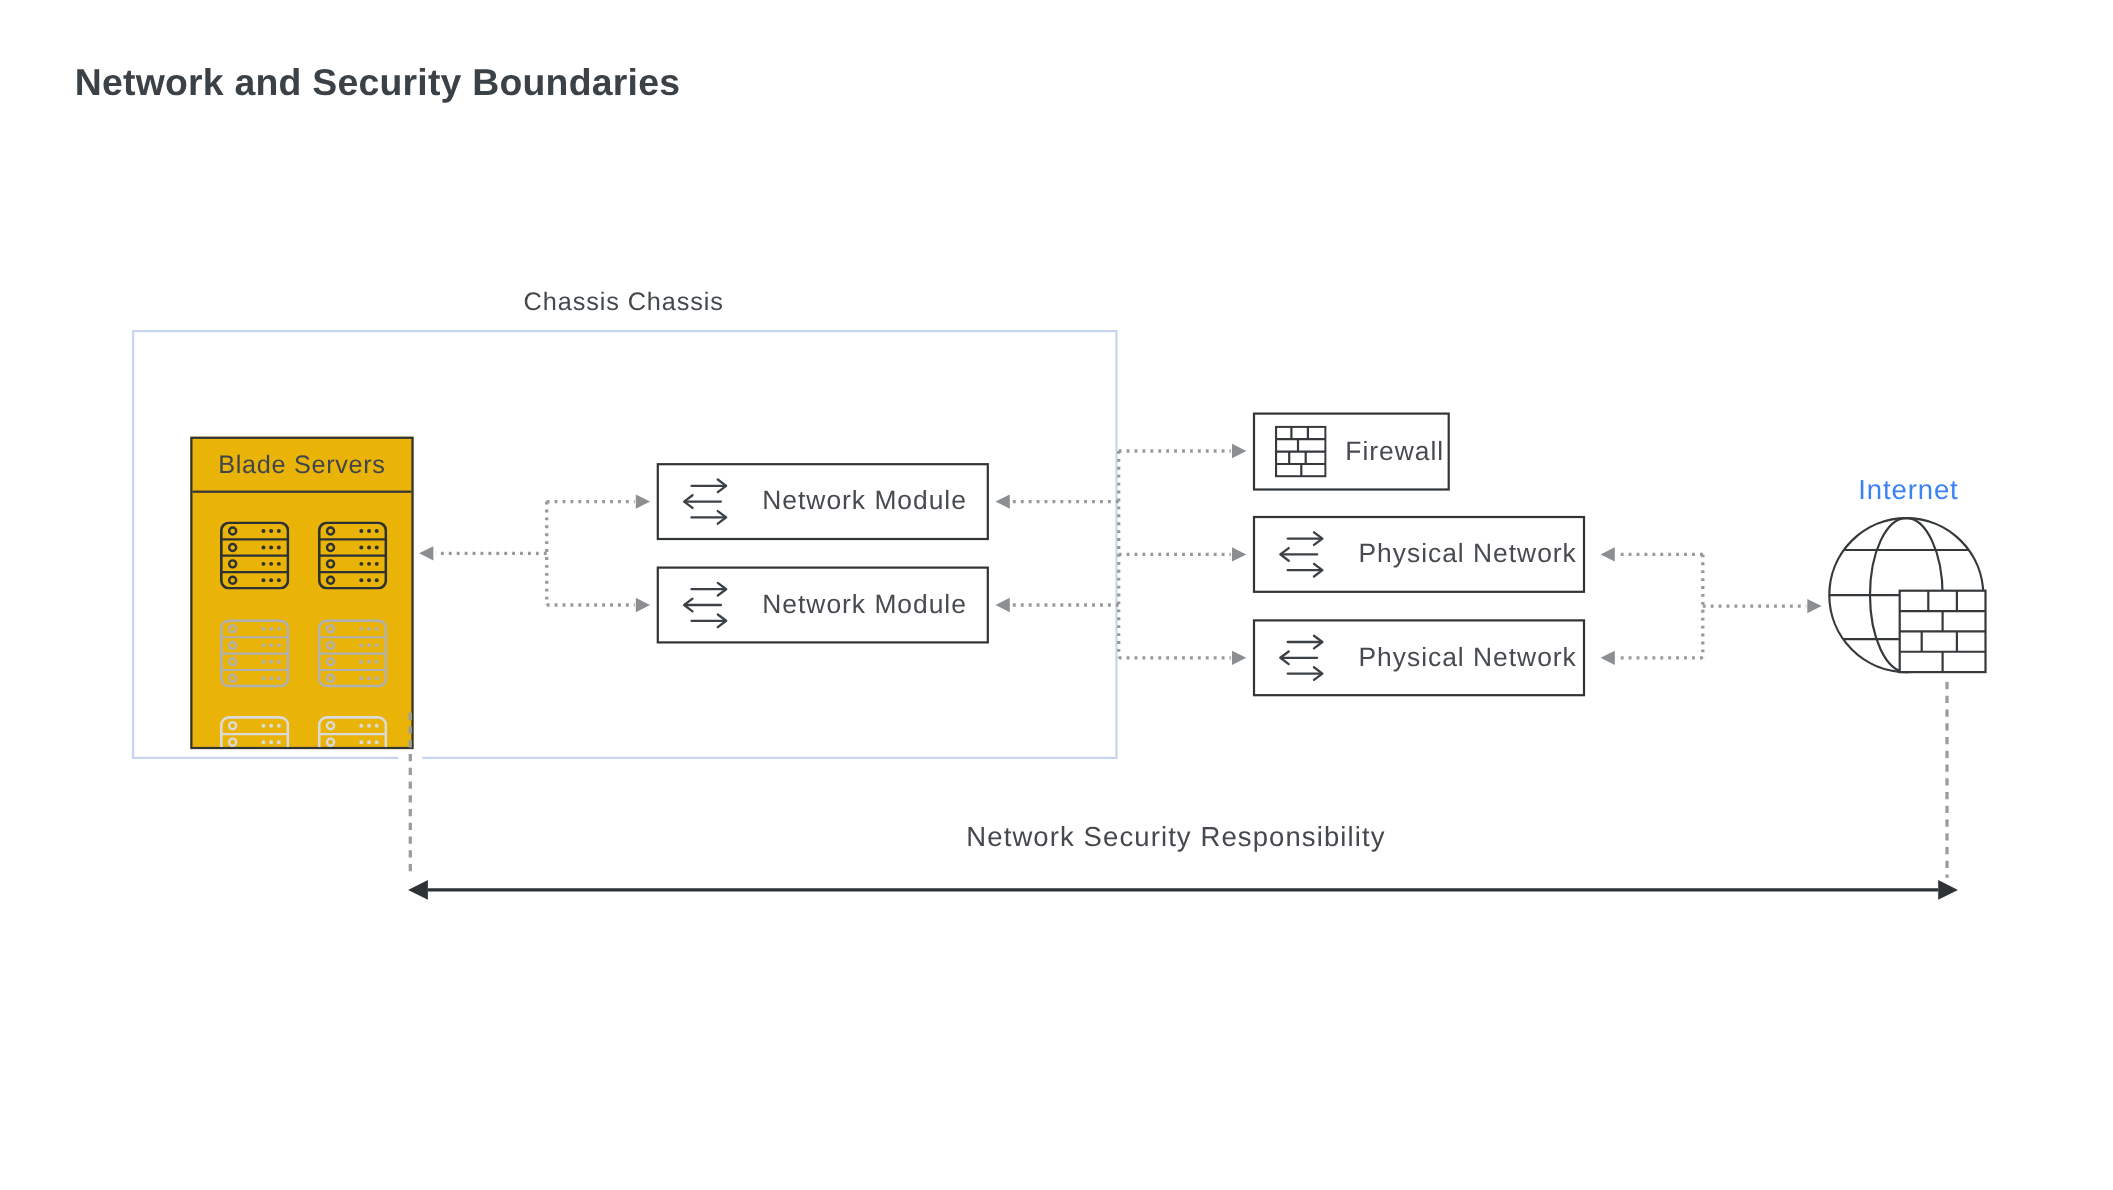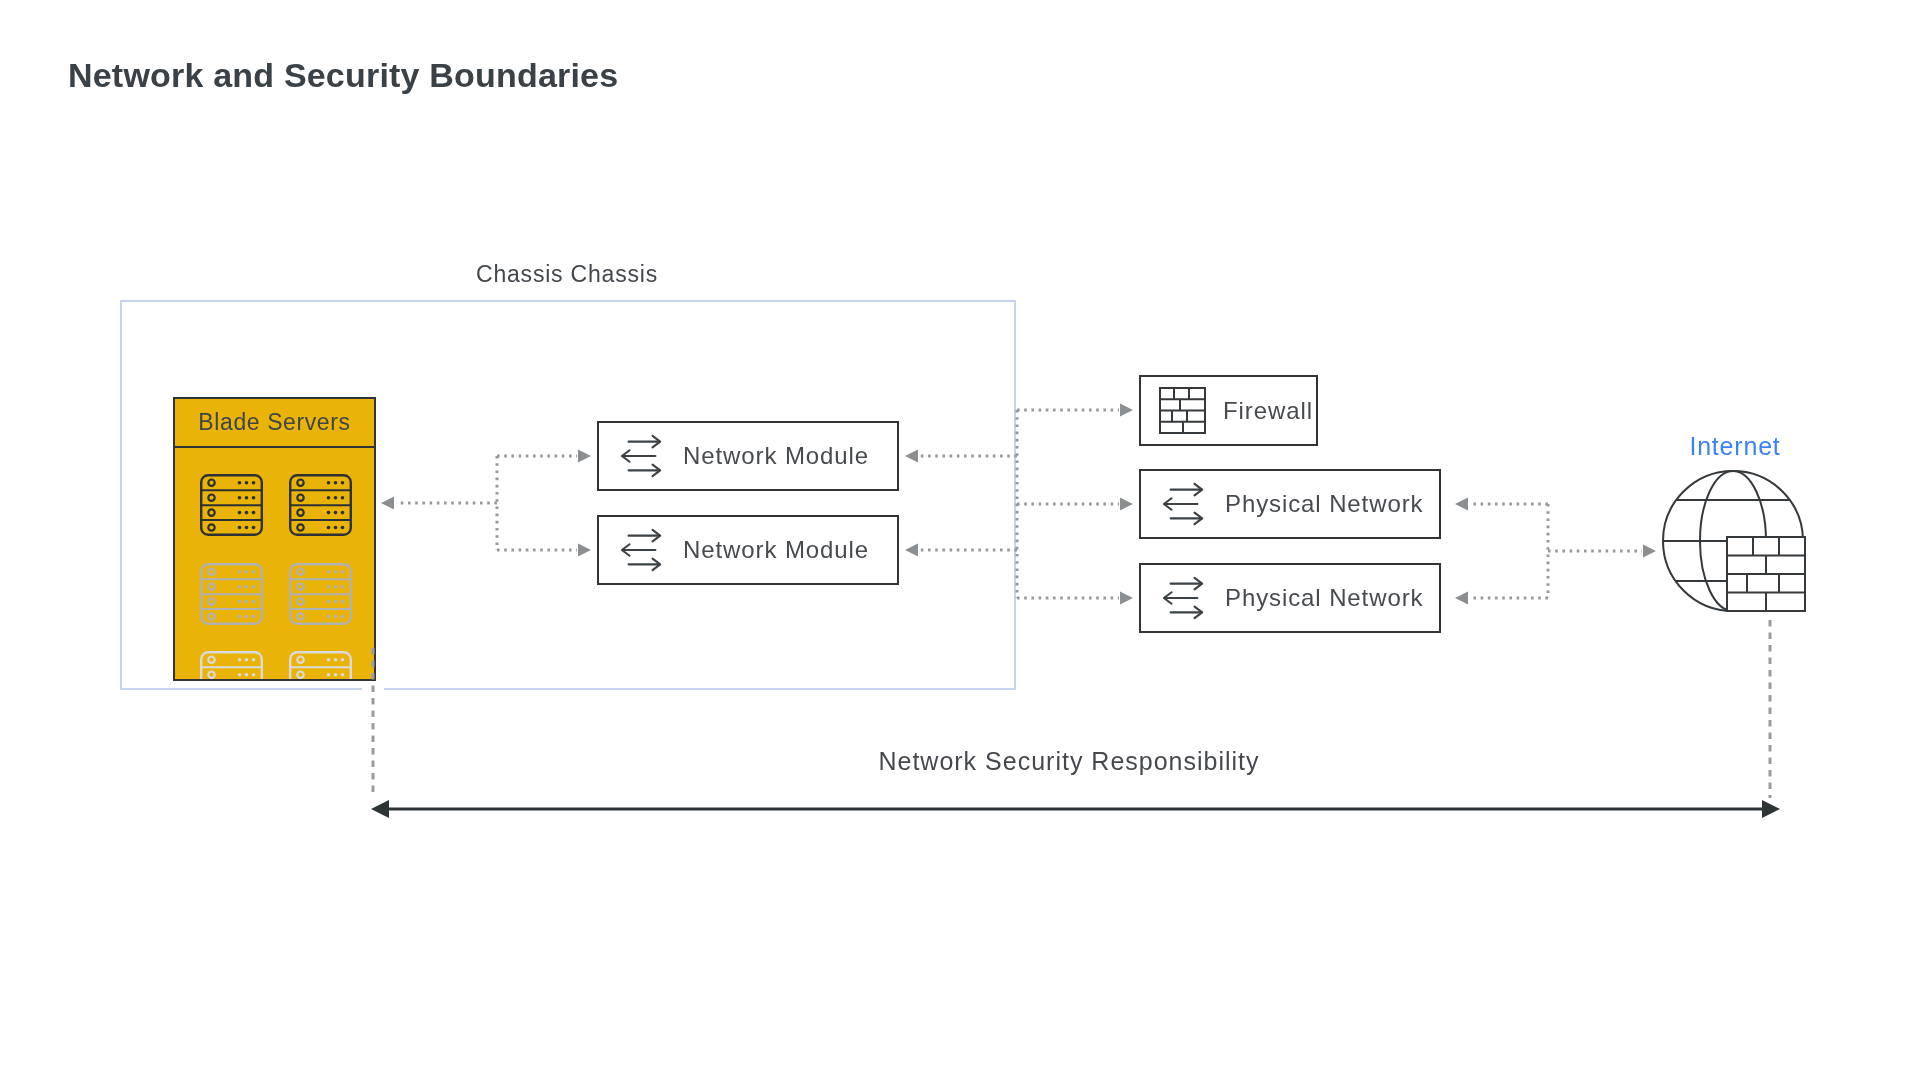--- a/index.html
+++ b/index.html
@@ -25,21 +25,21 @@
     border-bottom:2px solid #303437;display:flex;align-items:center;justify-content:center;
     font-size:23px;color:#3f464b;letter-spacing:.6px;}
   #blade-grid{position:absolute;left:0;top:49px;right:0;bottom:0;overflow:hidden;}
   .rack{position:absolute;width:63px;height:62px;}
   .rack-row1{color:#2c3134;}
   .rack-row2{color:#b0b2b4;}
   .rack-row3{color:#d9dbdc;}
   
   .node-box{
     border:2px solid #303437;background:#fff;box-sizing:border-box;
-    display:flex;align-items:center;padding-left:20px;gap:18px;
+    display:flex;align-items:center;padding-left:20px;gap:28px;
   }
   .node-label{font-size:24px;color:#474b50;letter-spacing:.9px;white-space:nowrap;}
   .arrows-icon{width:46px;height:44px;color:#3b4145;flex:0 0 auto;}
   .brick-icon{width:47px;height:47px;color:#35393c;flex:0 0 auto;}
   #module-box-1{left:597px;top:421px;width:302px;height:70px;}
   #module-box-2{left:597px;top:515px;width:302px;height:70px;}
   #firewall-box{left:1139px;top:375px;width:179px;height:71px;gap:17px;padding-left:18px;}
   #pn-box-1{left:1139px;top:469px;width:302px;height:70px;}
   #pn-box-2{left:1139px;top:563px;width:302px;height:70px;}
   

